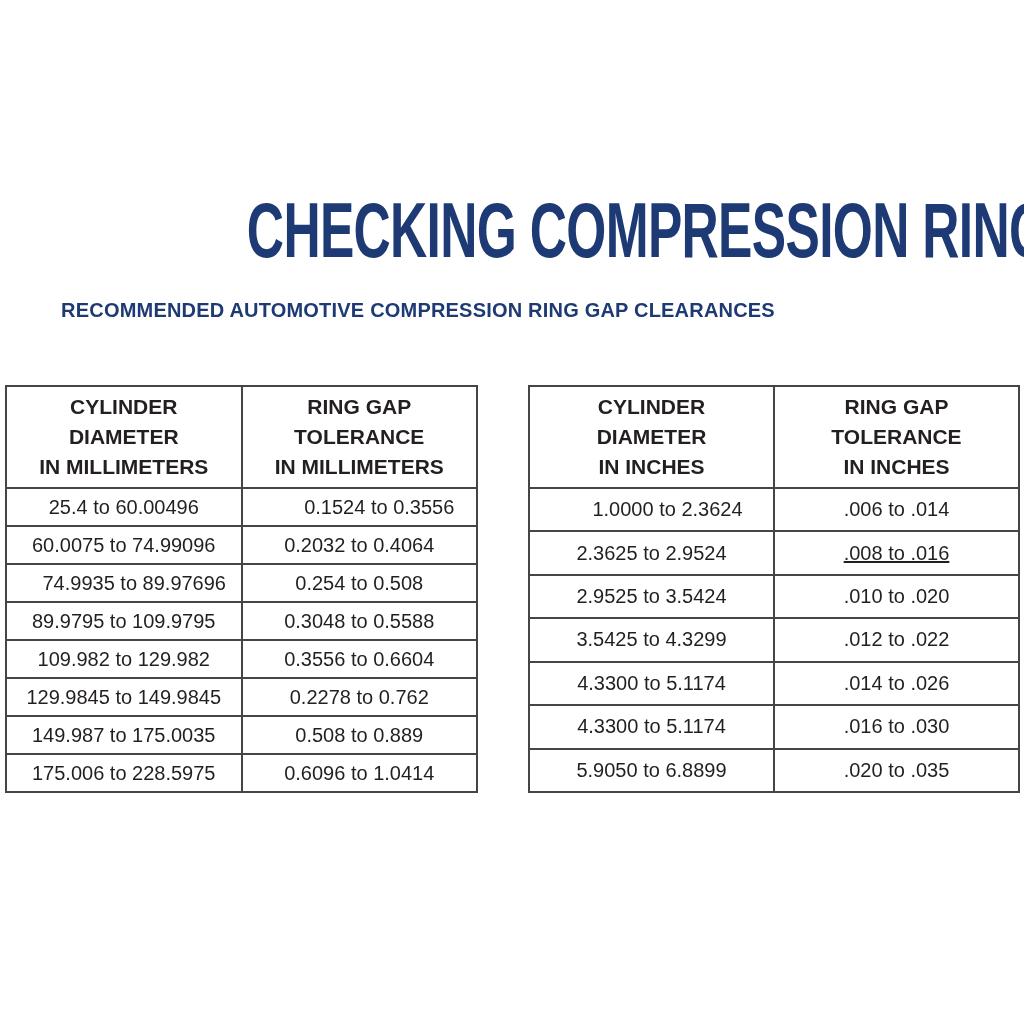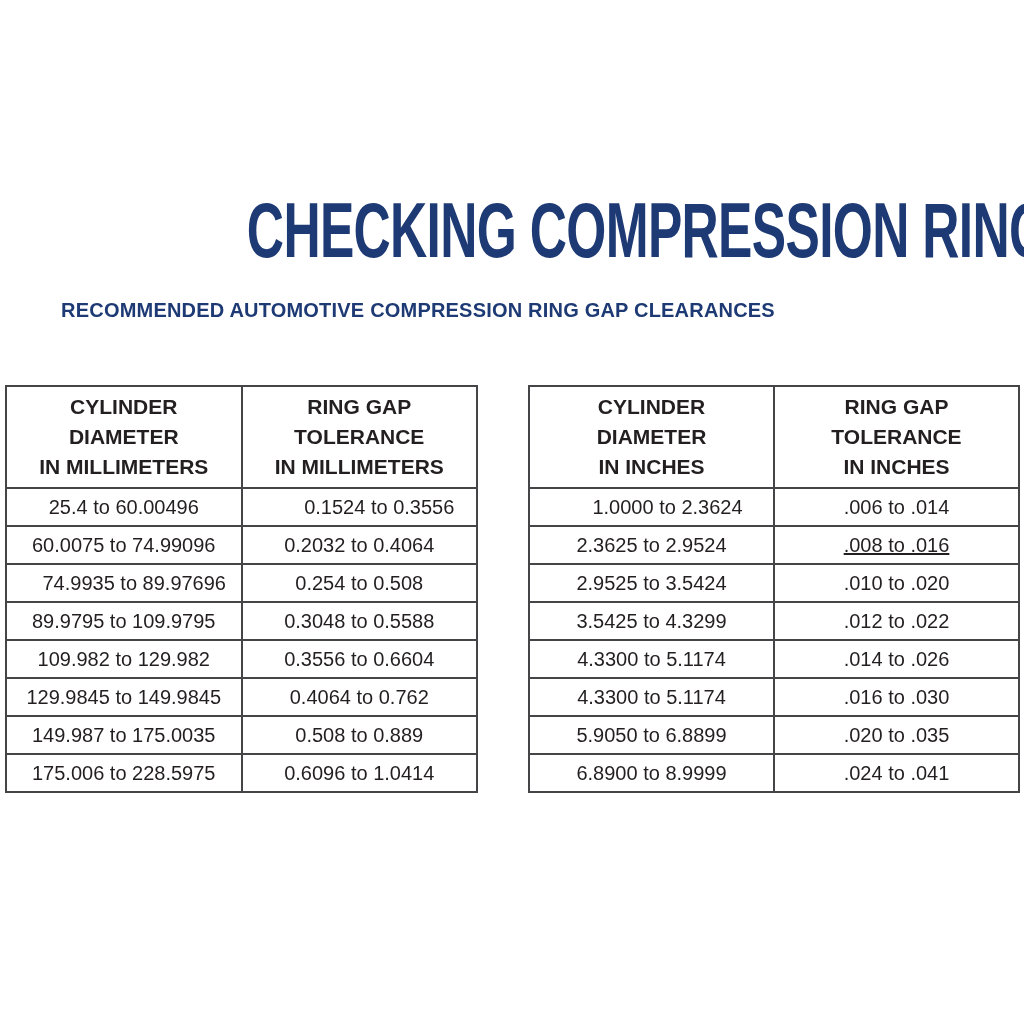--- a/index.html
+++ b/index.html
@@ -116,21 +116,21 @@
         <tr>
           <td style="border-color: rgb(69, 69, 71);">89.9795 to 109.9795</td>
           <td style="border-color: rgb(69, 69, 71);">0.3048 to 0.5588</td>
         </tr>
         <tr>
           <td style="border-color: rgb(69, 69, 71);">109.982 to 129.982</td>
           <td style="border-color: rgb(69, 69, 71);">0.3556 to 0.6604</td>
         </tr>
         <tr>
           <td style="border-color: rgb(69, 69, 71);">129.9845 to 149.9845</td>
-          <td style="border-color: rgb(69, 69, 71);">0.4064 to 0.762</td>
+          <td style="border-color: rgb(69, 69, 71);">0.2278 to 0.762</td>
         </tr>
         <tr>
           <td style="border-color: rgb(69, 69, 71);">149.987 to 175.0035</td>
           <td style="border-color: rgb(69, 69, 71);">0.508 to 0.889</td>
         </tr>
         <tr>
           <td style="border-color: rgb(69, 69, 71);">175.006 to 228.5975</td>
           <td style="border-color: rgb(69, 69, 71);">0.6096 to 1.0414</td>
         </tr>
       </tbody>
@@ -172,19 +172,15 @@
           <td style="border-color: rgb(69, 69, 71);">.014 to .026</td>
         </tr>
         <tr>
           <td style="border-color: rgb(69, 69, 71);">4.3300 to 5.1174</td>
           <td style="border-color: rgb(69, 69, 71);">.016 to .030</td>
         </tr>
         <tr>
           <td style="border-color: rgb(69, 69, 71);">5.9050 to 6.8899</td>
           <td style="border-color: rgb(69, 69, 71);">.020 to .035</td>
         </tr>
-        <tr>
-          <td style="border-color: rgb(69, 69, 71);">6.8900 to 8.9999</td>
-          <td style="border-color: rgb(69, 69, 71);">.024 to .041</td>
-        </tr>
       </tbody>
     </table>
 </div>
 
 </body></html>

